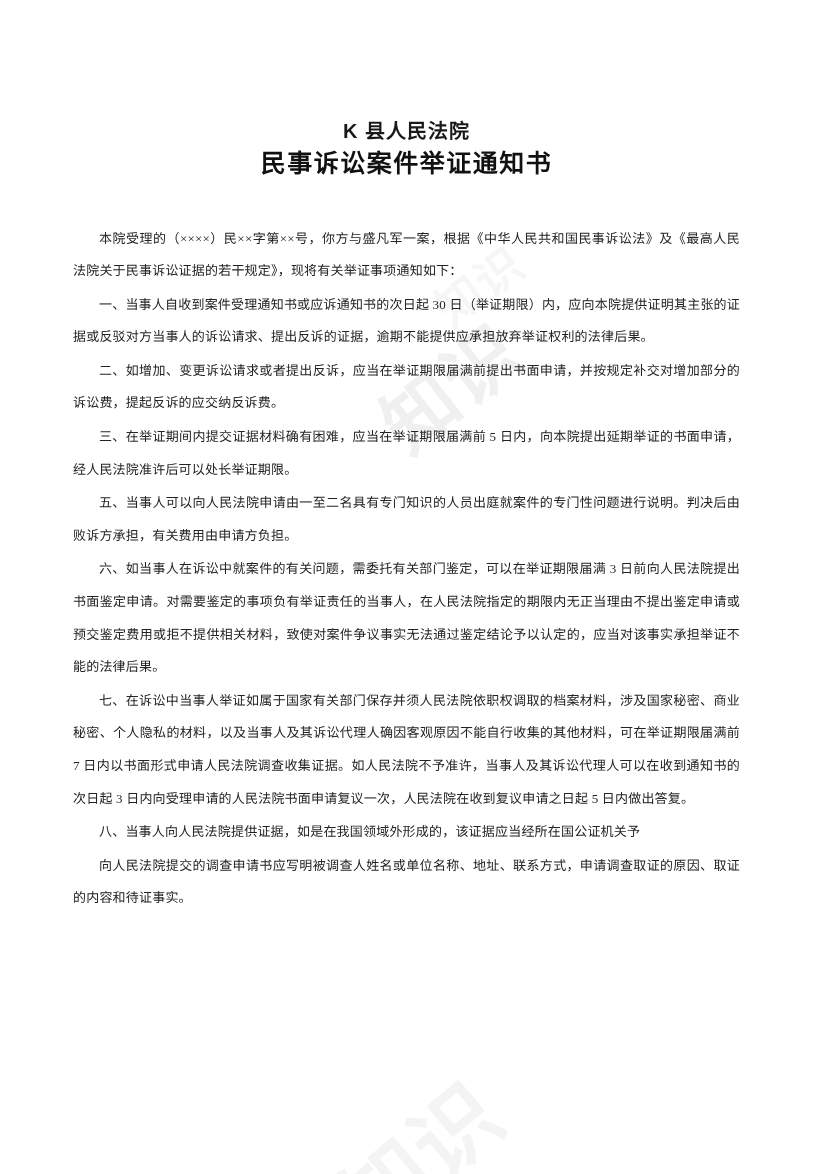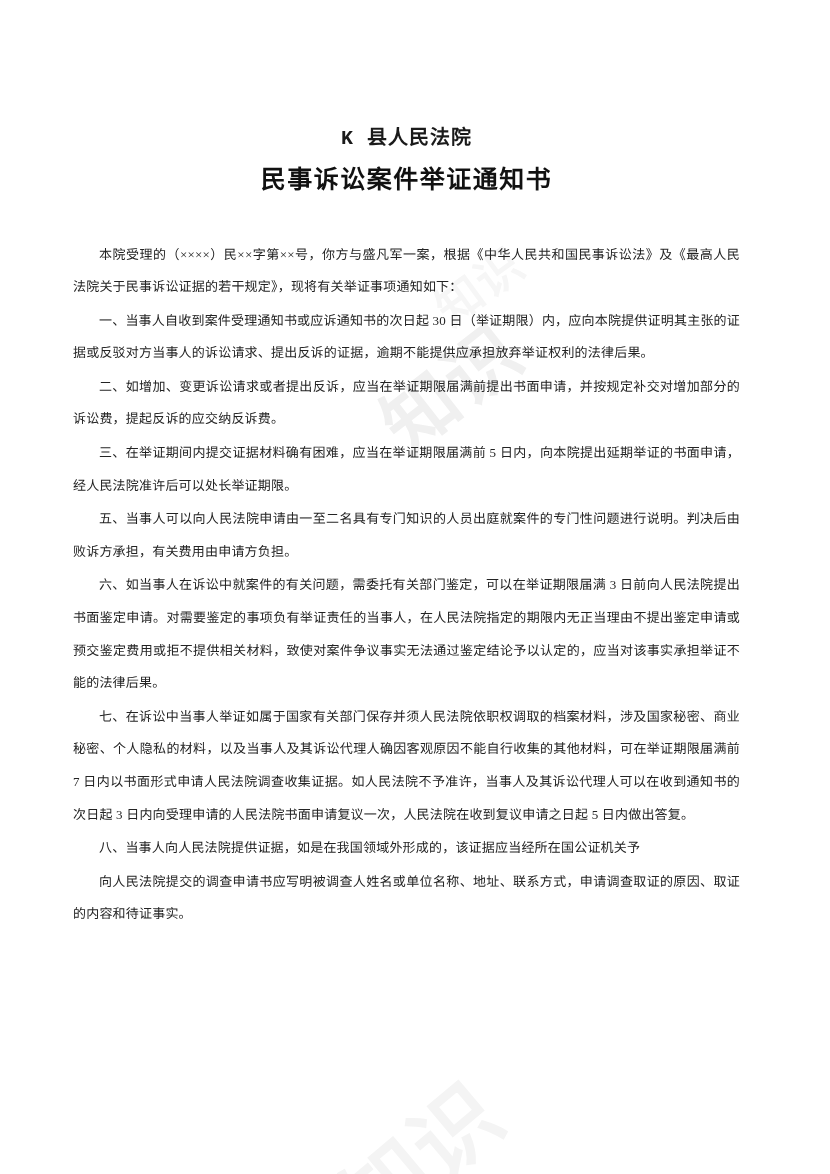--- a/index.html
+++ b/index.html
@@ -63,37 +63,37 @@
     padding: 0 90px 0 73px;
     box-sizing: border-box;
   }
 
   .doc-header {
     padding-top: 118px;
     text-align: center;
   }
 
   .court-name {
-    font-family: Liberation Mono, monospace;
+    font-family: Liberation Sans, sans-serif;
     font-size: 20px;
     font-weight: 700;
     color: #1a1a1a;
     letter-spacing: 1px;
     line-height: 1.3;
-    margin: 8px;
+    margin: 0;
   }
 
   .doc-title {
     font-family: "DejaVu Sans", "Liberation Sans", sans-serif;
     font-size: 25px;
     font-weight: 700;
     color: #111111;
     letter-spacing: 1.5px;
     line-height: 1.3;
-    margin: 12px 0 0 0;
+    margin: 4px 0 0 0;
   }
 
   .body-text {
     margin-top: 42px;
   }
 
   .para {
     font-family: "Liberation Serif", "DejaVu Serif", serif;
     font-size: 13px;
     color: #232323;

